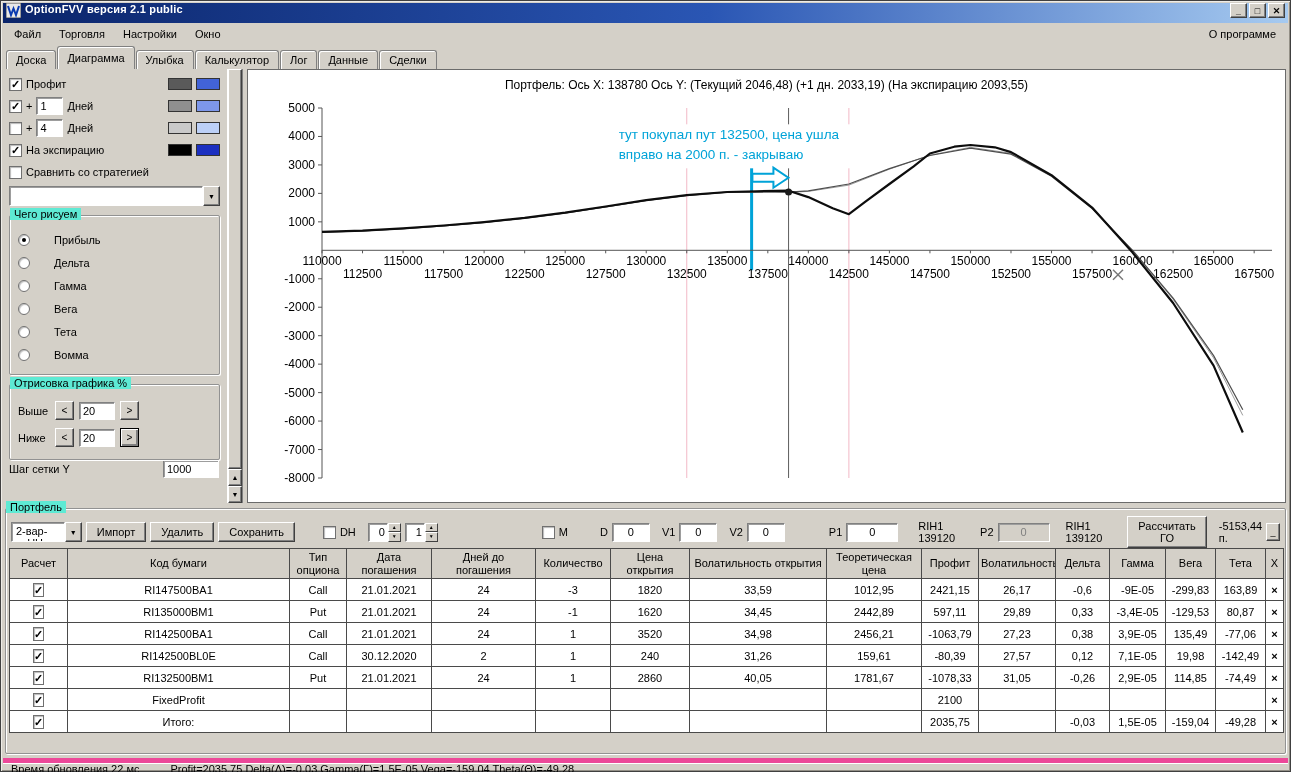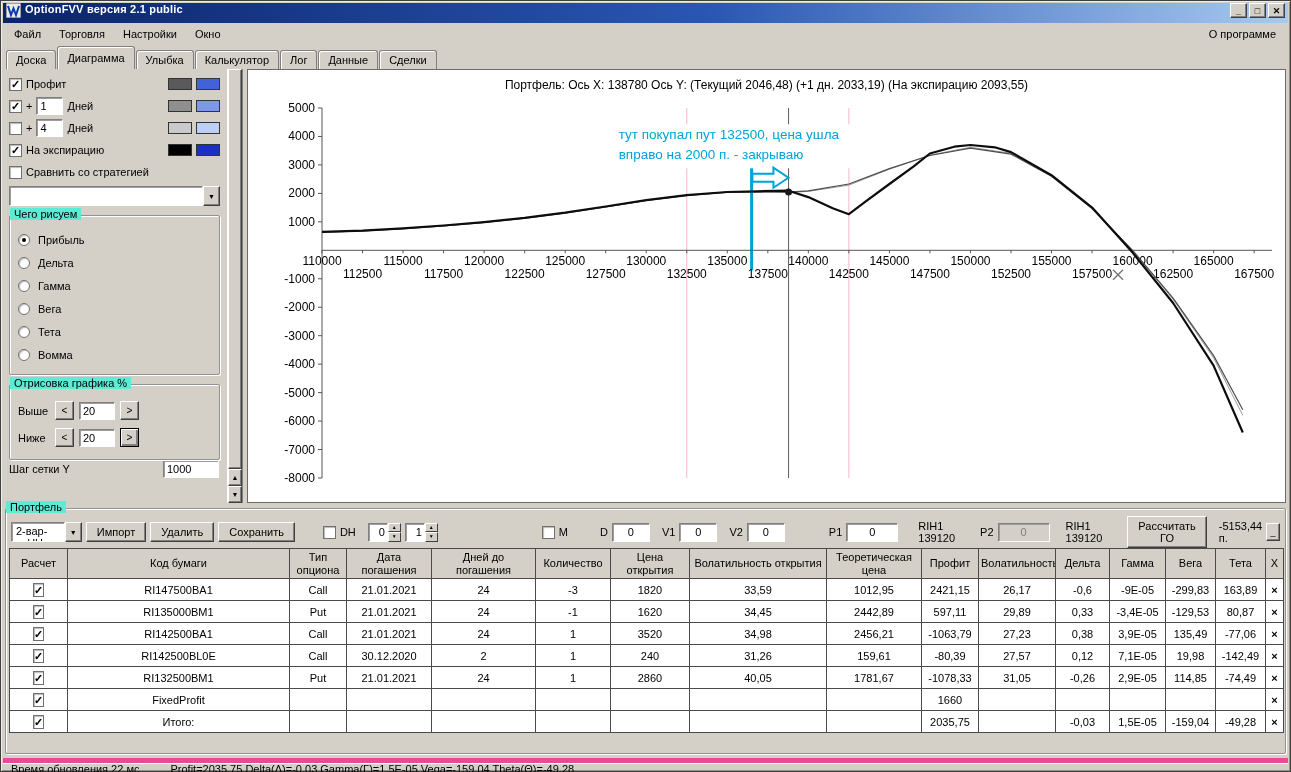--- a/index.html
+++ b/index.html
@@ -40,21 +40,21 @@
 .swatches{margin-left:auto;display:flex;gap:4px;margin-right:3px}
 .swatch{width:24px;height:12px;border:1px solid #333;display:inline-block}
 .sunken{background:#fff;border:1px solid;border-color:#808080 #fff #fff #808080;box-shadow:inset 1px 1px 0 #9d9d9d}
 .tiny-input{width:27px;height:18px;padding:1px 3px}
 .combo{display:flex;height:20px;align-items:stretch;margin:3px 3px 3px 0}
 .combo-text{flex:1;padding:2px 4px;background:#fff;border:1px solid;border-color:#808080 transparent #fff #808080;box-shadow:inset 1px 1px 0 #9d9d9d;overflow:hidden}
 .combo-btn{width:17px;background:#d4d0c8;border:1px solid;border-color:#fff #404040 #404040 #fff;box-shadow:inset -1px -1px 0 #808080;font-size:7px;padding:0}
 .groupbox{position:relative;border:1px solid #929292;box-shadow:inset 1px 1px 0 #fff,1px 1px 0 #fff;border-radius:2px;
   padding:12px 8px 8px;margin:9px 3px 0 0}
 .legend{position:absolute;top:-8px;left:0;background:#5eead4;padding:0 4px;white-space:nowrap}
-.radio-row{display:flex;align-items:center;gap:8px;height:23px}
+.radio-row{display:flex;align-items:center;gap:24px;height:23px}
 .radio{width:12px;height:12px;border-radius:50%;border:1px solid #707070;background:#fff;position:relative;flex:0 0 12px;box-shadow:inset 1px 1px 1px #c0c0c0}
 .radio.sel::after{content:"";position:absolute;left:3px;top:3px;width:4px;height:4px;background:#000;border-radius:50%}
 .rg-row{display:flex;align-items:center;gap:5px;height:27px}
 .rg-label{width:32px}
 .small-btn{width:19px;height:19px;background:#d4d0c8;border:1px solid;border-color:#fff #404040 #404040 #fff;
   box-shadow:inset -1px -1px 0 #808080;text-align:center;line-height:15px;font-size:10px;padding:0}
 .small-btn.def{border:1px solid #000;box-shadow:inset 1px 1px 0 #fff,inset -2px -2px 0 #808080}
 .grid-step-row{display:flex;align-items:center;padding-right:4px}
 .grid-step-row input{width:56px;height:18px;margin-left:auto;padding:1px 3px}
 
@@ -542,21 +542,21 @@
           <tr>
             <td class="cbcell"><span class="cb checked">✓</span></td>
             <td>FixedProfit</td>
             <td></td>
             <td></td>
             <td></td>
             <td></td>
             <td></td>
             <td></td>
             <td></td>
-            <td class="green">1660</td>
+            <td class="green">2100</td>
             <td></td>
             <td></td>
             <td></td>
             <td></td>
             <td></td>
             <td class="xcell">×</td>
           </tr>
           <tr>
             <td class="cbcell"><span class="cb checked">✓</span></td>
             <td>Итого:</td>

